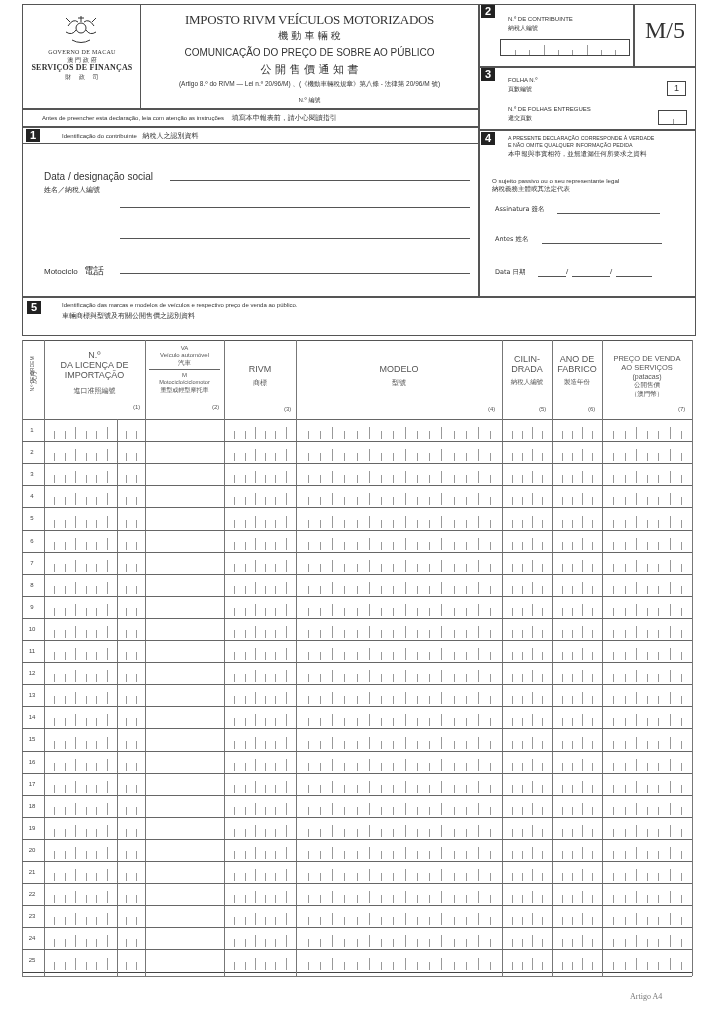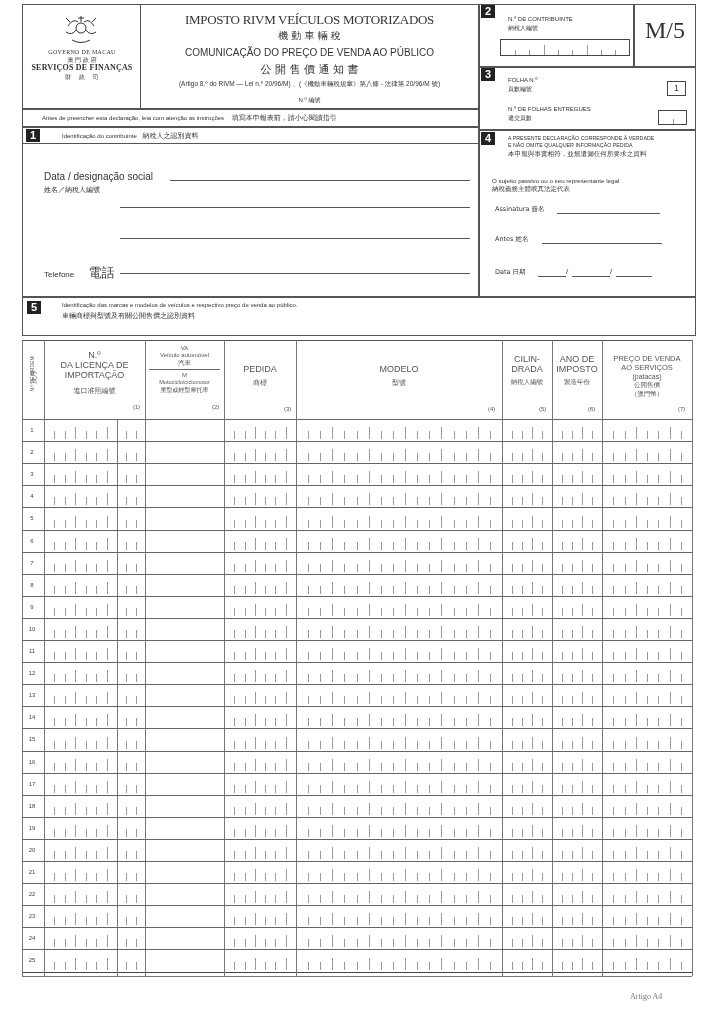--- a/index.html
+++ b/index.html
@@ -37,21 +37,21 @@
     <path d="M12 10 L8 6 M34 10 L38 6"></path>
   </g>
 </svg>
 <div class="abs serif" style="left:24px;top:49px;width:116px;text-align:center;font-size:6px;letter-spacing:0.3px;">GOVERNO DE MACAU</div>
 <div class="abs cjk" style="left:24px;top:56px;width:116px;text-align:center;font-size:6px;">澳 門 政 府</div>
 <div class="abs serif" style="left:24px;top:63px;width:116px;text-align:center;font-size:8px;font-weight:bold;letter-spacing:0.2px;">SERVIÇOS DE FINANÇAS</div>
 <div class="abs cjk" style="left:24px;top:73px;width:116px;text-align:center;font-size:6px;white-space:pre;">財    政    司</div>
 
 <div class="abs serif" style="left:140px;top:12px;width:339px;text-align:center;font-size:13px;letter-spacing:-0.3px;">IMPOSTO RIVM VEÍCULOS MOTORIZADOS</div>
 <div class="abs cjk" style="left:140px;top:29px;width:339px;text-align:center;font-size:10px;">機 動 車 輛 稅</div>
-<div class="abs" style="left:140px;top:47px;width:339px;text-align:center;font-size:10px;">COMUNICAÇÃO DO PREÇO DE VENDA AO PÚBLICO</div>
+<div class="abs" style="left:140px;top:47px;width:339px;text-align:center;font-size:10px;">COMUNICAÇÃO DO PREÇO DE SOBRE AO PÚBLICO</div>
 <div class="abs cjk" style="left:140px;top:62px;width:339px;text-align:center;font-size:11px;">公 開 售 價 通 知 書</div>
 <div class="abs" style="left:140px;top:80px;width:339px;text-align:center;font-size:6.5px;white-space:nowrap;">(Artigo 8.º do RIVM — Lei n.º 20/96/M) 、(《機動車輛稅規章》第八條 - 法律第 20/96/M 號)</div>
 <div class="abs" style="left:140px;top:96px;width:339px;text-align:center;font-size:6px;">N.º 編號</div>
 
 <div class="bx" style="left:22px;top:109px;width:457px;height:18px;"></div>
 <div class="abs" style="left:42px;top:113px;font-size:6px;white-space:nowrap;">
   <span>Antes de preencher esta declaração, leia com atenção as instruções</span>
   <span class="cjk" style="font-size:7px;margin-left:6px;">填寫本申報表前，請小心閱讀指引</span>
 </div>
 
@@ -90,22 +90,22 @@
 <div class="abs" style="left:62px;top:131px;font-size:6px;white-space:nowrap;">
   <span>Identificação do contribuinte</span>
   <span class="cjk" style="font-size:7px;margin-left:4px;">納稅人之認別資料</span>
 </div>
 <div class="abs" style="left:44px;top:171px;font-size:10px;">Data / designação social</div>
 <div class="abs cjk" style="left:44px;top:185px;font-size:7px;">姓名／納稅人編號</div>
 <div class="uline" style="left:170px;top:180px;width:300px;"></div>
 <div class="uline" style="left:120px;top:207px;width:350px;"></div>
 <div class="uline" style="left:120px;top:238px;width:350px;"></div>
 <div class="abs" style="left:44px;top:264px;font-size:8px;white-space:nowrap;">
-  <span>Telefone</span>
-  <span class="cjk" style="font-size:13px;margin-left:12px;">電話</span>
+  <span>Motociclo</span>
+  <span class="cjk" style="font-size:10px;margin-left:4px;">電話</span>
 </div>
 <div class="uline" style="left:120px;top:273px;width:350px;"></div>
 
 <div class="bx" style="left:479px;top:130px;width:217px;height:167px;"></div>
 <div class="num-badge" style="left:481px;top:132px;">4</div>
 <div class="abs" style="left:508px;top:135px;font-size:5.3px;white-space:nowrap;">A PRESENTE DECLARAÇÃO CORRESPONDE À VERDADE</div>
 <div class="abs" style="left:508px;top:142px;font-size:5.3px;white-space:nowrap;">E NÃO OMITE QUALQUER INFORMAÇÃO PEDIDA</div>
 <div class="abs cjk" style="left:508px;top:150px;font-size:6.6px;white-space:nowrap;">本申報與事實相符，並無遺漏任何所要求之資料</div>
 <div class="abs" style="left:492px;top:177px;font-size:6.2px;white-space:nowrap;">O sujeito passivo ou o seu representante legal</div>
 <div class="abs cjk" style="left:492px;top:185px;font-size:6.5px;white-space:nowrap;">納稅義務主體或其法定代表</div>
@@ -1384,41 +1384,41 @@
   <div style="font-size:6px;line-height:7px;">Veículo automóvel</div>
   <div class="cjk" style="font-size:6.5px;line-height:8px;">汽車</div>
   <div style="border-top:1px solid #666;margin:2px 4px;"></div>
   <div style="font-size:6px;line-height:7px;">M</div>
   <div style="font-size:5.6px;line-height:7px;">Motociclo/ciclomotor</div>
   <div class="cjk" style="font-size:6px;line-height:8px;">重型或輕型摩托車</div>
 </div>
 <div class="colnum" style="left:212px;top:404px;">(2)</div>
 
 <div class="hdr" style="left:224px;top:364px;width:72px;">
-  <div style="font-size:9px;">PEDIDA</div>
+  <div style="font-size:9px;">RIVM</div>
   <div class="cjk" style="font-size:7px;margin-top:4px;">商標</div>
 </div>
 <div class="colnum" style="left:284px;top:406px;">(3)</div>
 
 <div class="hdr" style="left:296px;top:364px;width:206px;">
   <div style="font-size:9px;">MODELO</div>
   <div class="cjk" style="font-size:7px;margin-top:4px;">型號</div>
 </div>
 <div class="colnum" style="left:488px;top:406px;">(4)</div>
 
 <div class="hdr" style="left:502px;top:354px;width:50px;">
   <div style="font-size:9px;line-height:10px;">CILIN-</div>
   <div style="font-size:9px;line-height:10px;">DRADA</div>
   <div class="cjk" style="font-size:6.5px;margin-top:4px;">納稅人編號</div>
 </div>
 <div class="colnum" style="left:539px;top:406px;">(5)</div>
 
 <div class="hdr" style="left:552px;top:354px;width:50px;">
   <div style="font-size:9px;line-height:10px;">ANO DE</div>
-  <div style="font-size:9px;line-height:10px;">IMPOSTO</div>
+  <div style="font-size:9px;line-height:10px;">FABRICO</div>
   <div class="cjk" style="font-size:6.5px;margin-top:4px;">製造年份</div>
 </div>
 <div class="colnum" style="left:588px;top:406px;">(6)</div>
 
 <div class="hdr" style="left:602px;top:354px;width:90px;">
   <div style="font-size:7.5px;line-height:9px;">PREÇO DE VENDA</div>
   <div style="font-size:7.5px;line-height:9px;">AO SERVIÇOS</div>
   <div style="font-size:7px;line-height:9px;">(patacas)</div>
   <div class="cjk" style="font-size:6.5px;line-height:9px;">公開售價</div>
   <div class="cjk" style="font-size:6.5px;line-height:9px;">（澳門幣）</div>

